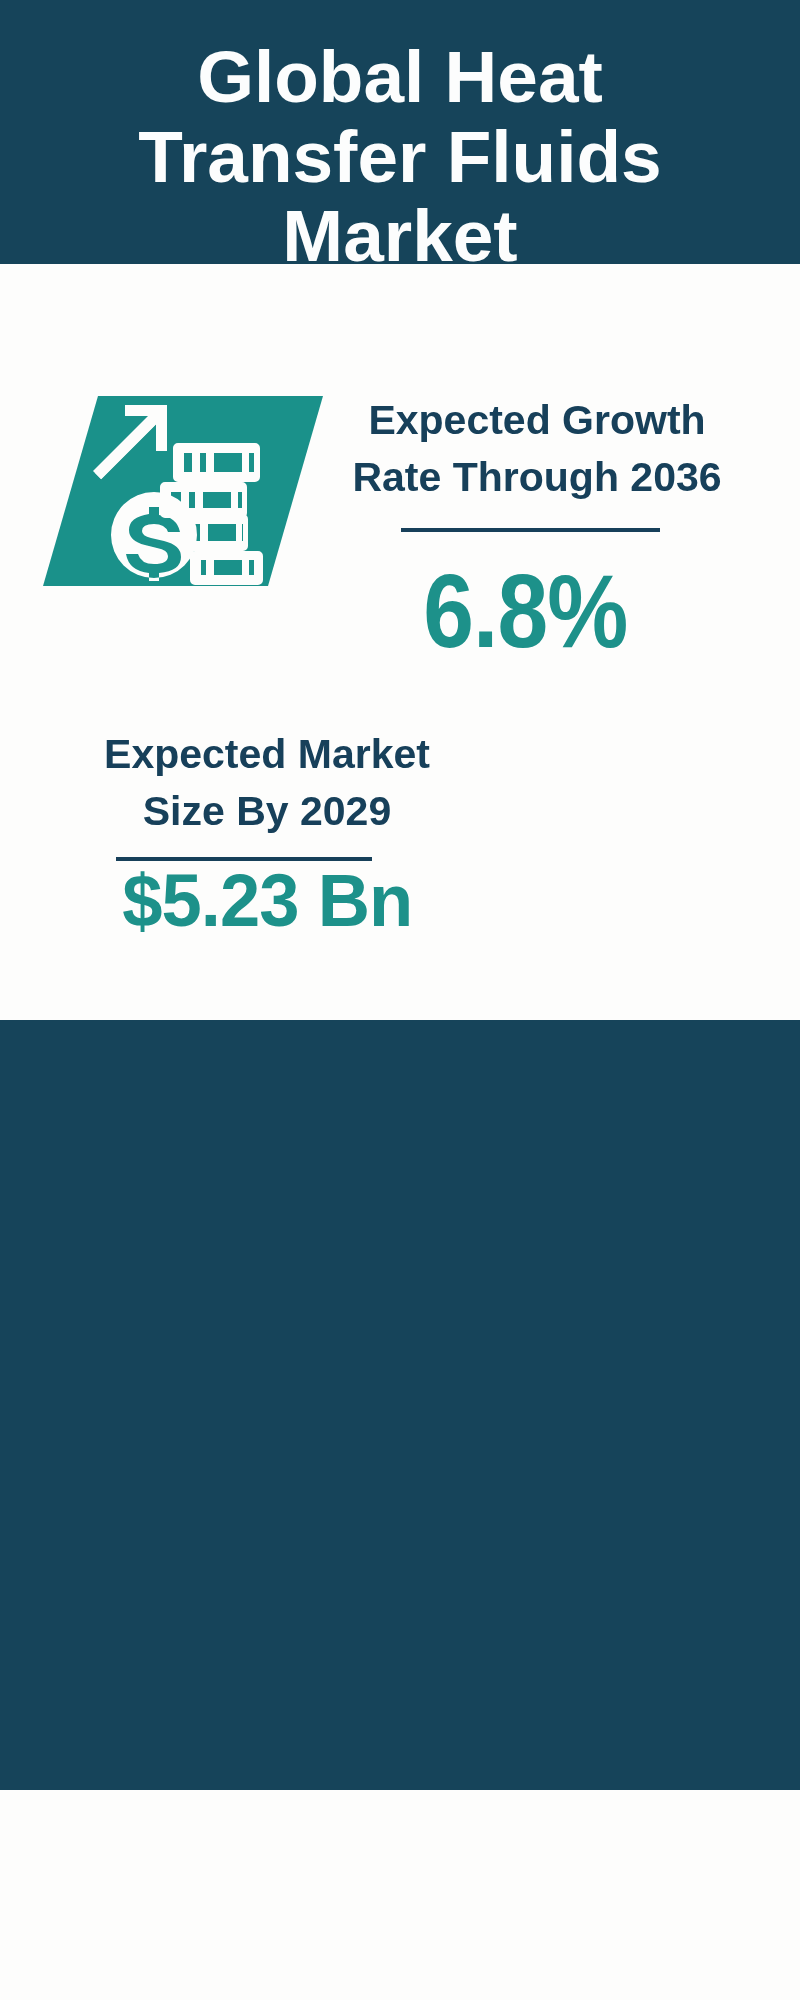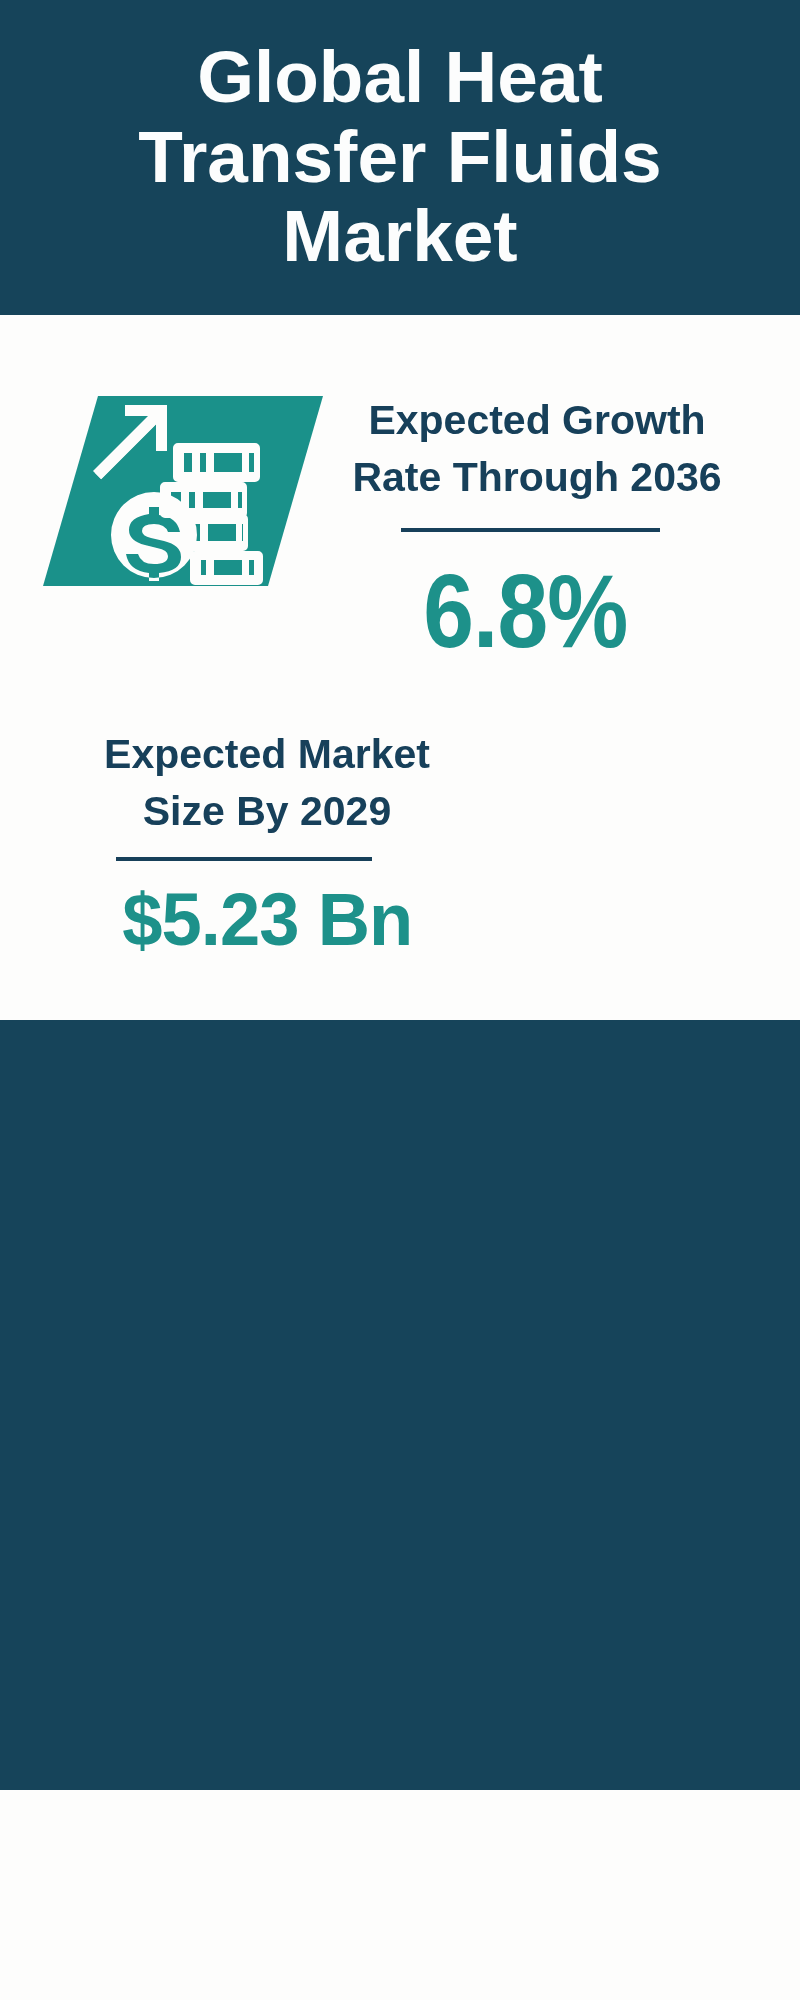--- a/index.html
+++ b/index.html
@@ -1,19 +1,19 @@
 <!DOCTYPE html>
 <html><head>
 <meta charset="utf-8">
 <style>
   html,body{margin:0;padding:0;}
   body{width:800px;height:2000px;background:#fdfdfc;font-family:"Liberation Sans",sans-serif;overflow:hidden;}
   .page{position:relative;width:800px;height:2000px;overflow:hidden;}
   
-  .header{position:absolute;left:0;top:0;width:800px;height:315px;background:#16445a;}
+  .header{position:absolute;left:0;top:0;width:800px;height:264px;background:#16445a;}
   .header-title{position:absolute;left:0;top:37px;width:800px;text-align:center;color:#fcfdfd;
     font-size:73px;font-weight:bold;line-height:79.5px;letter-spacing:0px;}
   .header-title div{white-space:nowrap;}
   
   .white{position:absolute;left:0;top:315px;width:800px;height:705px;background:#fdfdfc;}
   
   .dark{position:absolute;left:0;top:1020px;width:800px;height:770px;background:#16445a;}
 
   
   .stat-text{position:absolute;text-align:center;}
@@ -22,21 +22,21 @@
   .stat-rule{height:4px;background:#17405a;margin:0 auto;}
   .stat-value{color:#1d918a;font-size:103px;font-weight:bold;line-height:78px;letter-spacing:-1px;}
   .stat-value span{display:inline-block;transform:scaleX(0.885);transform-origin:center;}
   #s1{left:295px;top:64px;width:460px;}
   #s1 .stat-head{margin-left:24px;margin-top:13px;}
   #s1 .stat-rule{width:259px;margin:23px 0 0 106px;}
   #s1 .stat-value{margin-top:41px;}
   #s2{left:28px;top:411px;width:460px;}
   #s2 .stat-head{margin-left:18px;}
   #s2 .stat-rule{width:256px;margin:18px 0 0 88px;}
-  #s2 .stat-value{margin-top:19px;font-size:75px;margin-left:18px;}
+  #s2 .stat-value{font-size:75px;margin-left:18px;}
   #s2 .stat-value span{transform:scaleX(0.965);}
   .badge{position:absolute;}
   #badge1{left:43px;top:81px;width:280px;height:190px;}
 </style>
 </head>
 <body>
 
 <div class="page">
 
   <div class="header">

